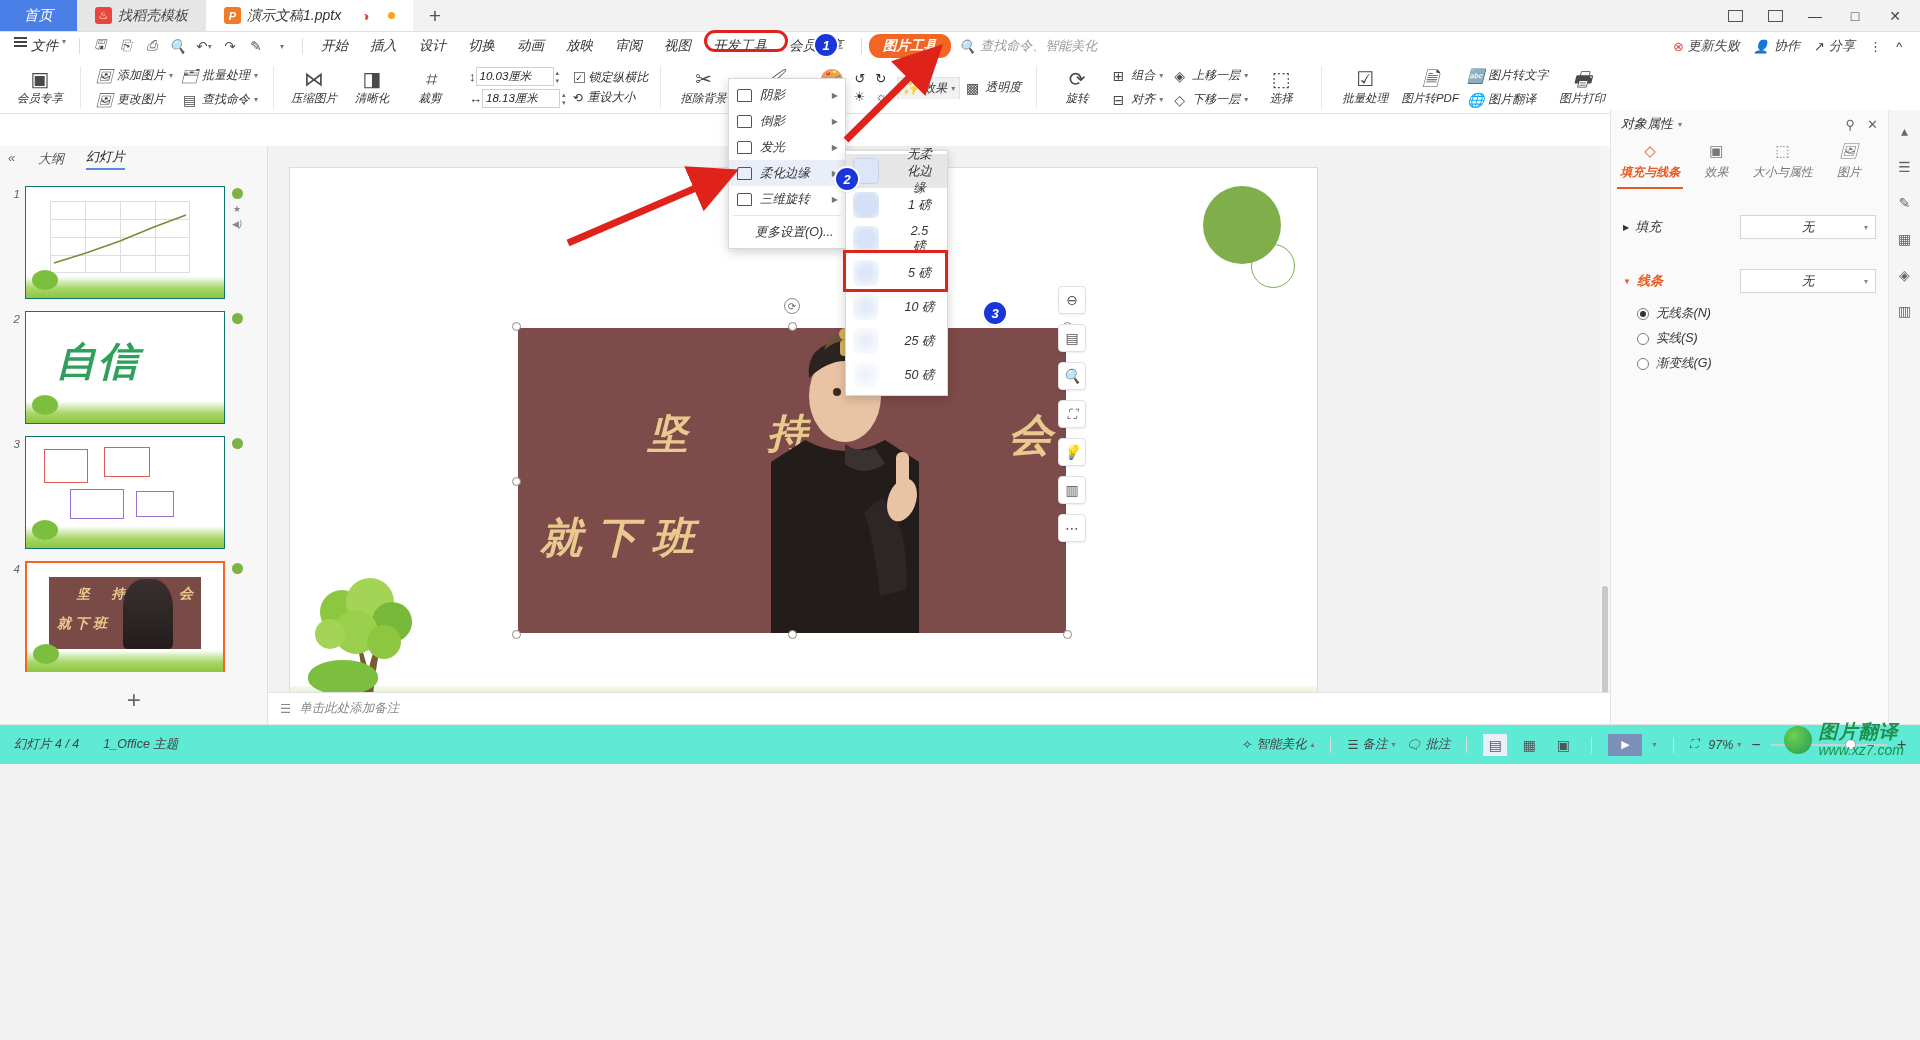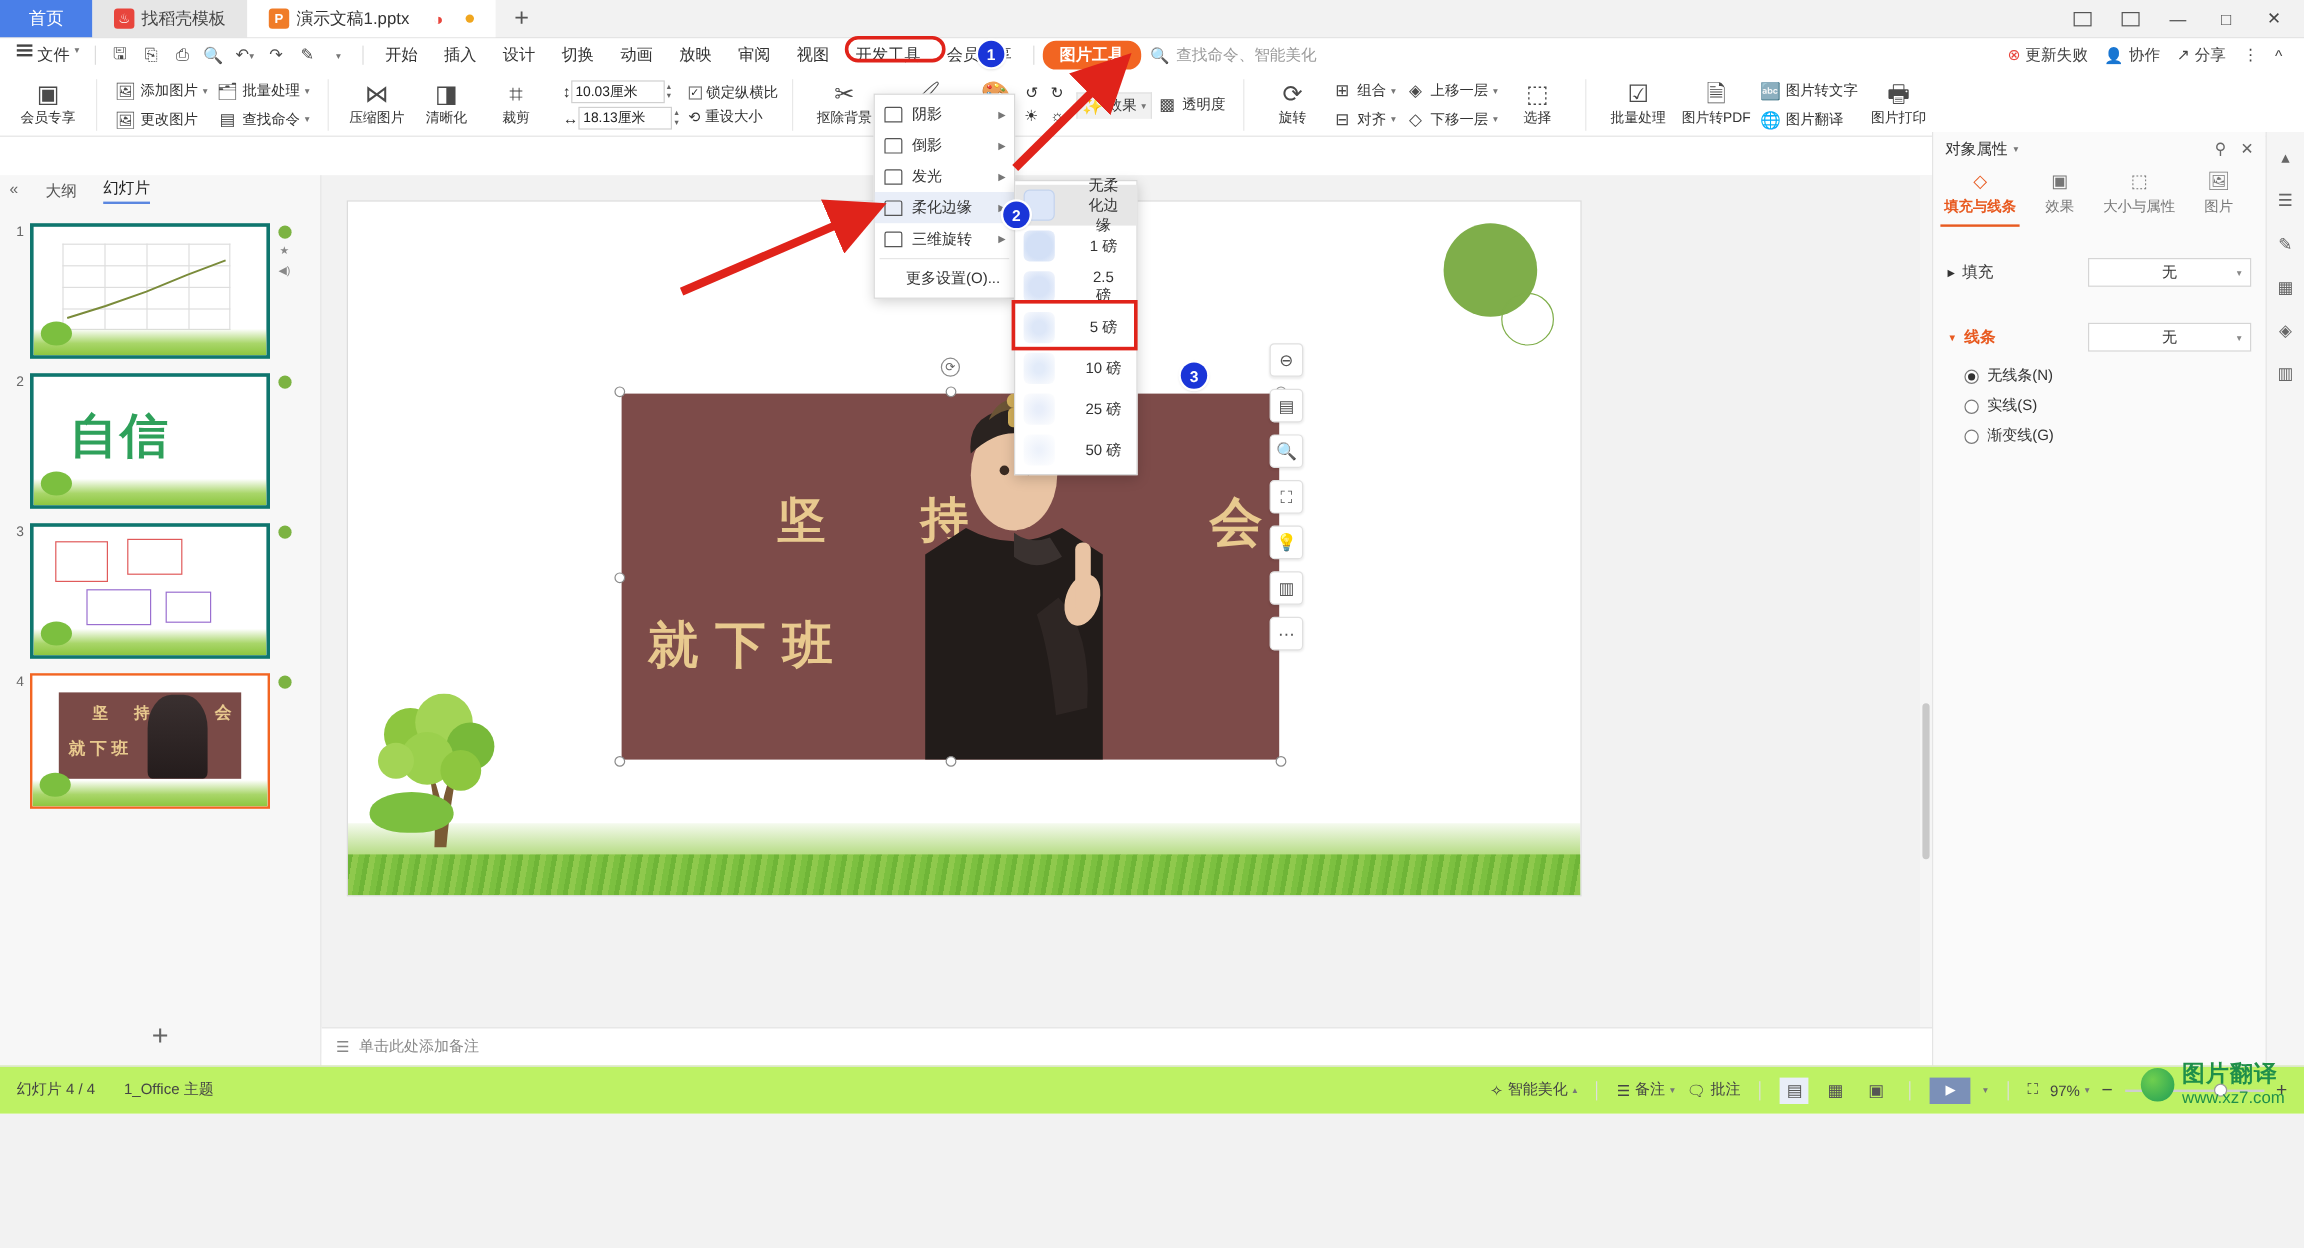--- a/index.html
+++ b/index.html
@@ -4,21 +4,21 @@
 <style>
   * { box-sizing: border-box; margin:0; padding:0; }
   html,body { width:1920px; height:1040px; overflow:hidden; }
   body {
     font-family: "Liberation Sans", "DejaVu Sans", sans-serif;
     font-size: 13px;
     color:#333;
     background:#f2f2f2;
     position:relative;
   }
-  .app { width:1920px; height:928px; position:relative; background:#fff; }
+  .app { width:1920px; height:764px; position:relative; background:#fff;font-style:italic; }
 
   
   .tabbar { height:32px; background:#f2f2f2; display:flex; align-items:stretch; position:relative; border-bottom:1px solid #e0e0e0; }
   .tab { display:flex; align-items:center; gap:6px; padding:0 18px; font-size:14px; position:relative; cursor:default; }
   .tab.home { background:#4a7fe8; color:#fff; font-size:14.5px; padding:0 24px; }
   .tab.gray { background:#e6e6e6; color:#444; }
   .tab.active { background:#fff; color:#333; }
   .tab .ico { width:17px; height:17px; border-radius:3px; display:inline-flex; align-items:center; justify-content:center; color:#fff; font-size:11px; font-weight:bold; }
   .ico-docer { background:#e8453c; }
   .ico-ppt { background:#f07c28; }
@@ -61,21 +61,21 @@
   .effbtn { background:#f1f1f1; border:1px solid #e0e0e0; border-bottom:none; }
 
   
   .leftpanel { position:absolute; left:0; top:146px; width:268px; bottom:40px; background:#f7f7f7; border-right:1px solid #e0e0e0; }
   .lp-head { height:26px; display:flex; align-items:center; gap:22px; padding-left:38px; font-size:13px; color:#555; position:relative;}
   .lp-head .collapse { position:absolute; left:8px; top:4px; color:#666; font-size:13px;}
   .lp-head .sel { color:#222; border-bottom:2px solid #5b87e0; padding-bottom:2px;}
   .thumbs { position:absolute; top:30px; left:0; right:0; bottom:52px; overflow:hidden; padding-top:4px;}
   .thumbrow { display:flex; align-items:flex-start; gap:5px; padding:6px 8px 6px 4px; }
   .tnum { width:16px; text-align:right; font-size:11.5px; color:#666; padding-top:2px;}
-  .tbox { width:200px; height:113px; background:#fff; border:3px solid #0f766e; position:relative; overflow:hidden;}
+  .tbox { width:200px; height:113px; background:#fff; border:1px solid #0f766e; position:relative; overflow:hidden;}
   .thumbrow.sel .tbox { border:2px solid #f26522; }
   .tmeta { width:14px; display:flex; flex-direction:column; align-items:center; gap:5px; padding-top:2px; color:#888; font-size:9px;}
   .addslide { position:absolute; bottom:10px; left:0; right:0; display:flex; align-items:center; justify-content:center; font-size:24px; color:#666; font-weight:300;}
 
   
   .t-grass { position:absolute; left:0; right:0; bottom:0; height:22px;
      background:linear-gradient(to top,#8dc63f 0%,#a9d66a 45%,rgba(169,214,106,0) 100%); }
   .t-bush { position:absolute; width:26px;height:20px;border-radius:50%; background:#7cbf3f;}
   .t-dot { position:absolute; width:13px;height:13px;border-radius:50%; background:#7cb342;}
   .t-chart { position:absolute; left:24px; top:14px; width:140px;height:72px; }
@@ -145,21 +145,21 @@
   .rp-radio { display:flex; align-items:center; gap:7px; font-size:12.5px; color:#333; padding:4px 0 4px 14px;}
   .rd { width:12px;height:12px;border-radius:50%;border:1.3px solid #7a7a7a; display:inline-flex; align-items:center; justify-content:center; background:#fff;}
   .rd i { width:6px;height:6px;border-radius:50%;background:#333; display:none;}
   .rd.on i { display:block; }
 
   .farright { position:absolute; right:0; top:110px; bottom:40px; width:32px; background:#f5f5f5; border-left:1px solid #e6e6e6; display:flex; flex-direction:column; align-items:center; padding-top:10px; gap:14px; }
   .frb { width:22px;height:22px; display:flex; align-items:center; justify-content:center; color:#666; font-size:14px; }
 
   
   .notes { position:absolute; left:268px; right:310px; bottom:40px; height:32px; border-top:1px solid #e2e2e2; background:#fff; display:flex; align-items:center; gap:8px; padding-left:12px; font-size:12.5px; color:#888;}
-  .statusbar { position:absolute; left:0; right:0; bottom:0; height:40px; background:#bef264; border-top:1px solid #e4e4e4; display:flex; align-items:center; padding:0 14px; font-size:12.5px; color:#444; }
+  .statusbar { position:absolute; left:0; right:0; bottom:0; height:40px; background:#5eead4; border-top:1px solid #e4e4e4; display:flex; align-items:center; padding:0 14px; font-size:12.5px; color:#444; }
   .sb-right { margin-left:auto; display:flex; align-items:center; gap:10px; }
   .sb-item { display:flex; align-items:center; gap:4px; }
   .sbsep { width:1px;height:16px;background:#dedede; margin:0 6px;}
   .viewbtn { width:24px;height:22px;display:flex;align-items:center;justify-content:center;color:#555;font-size:14px;}
   .viewbtn.act { background:#e9eef8; }
   .playbtn { width:34px;height:22px; background:#7b90b8; color:#fff; display:flex;align-items:center;justify-content:center; font-size:11px;}
   .zoomslider { width:116px; height:2px; background:#cfcfcf; position:relative; }
   .zoomslider i { position:absolute; left:74px; top:-5px; width:11px;height:11px;border-radius:50%; border:1.3px solid #9a9a9a; background:#fff;}
 
   

